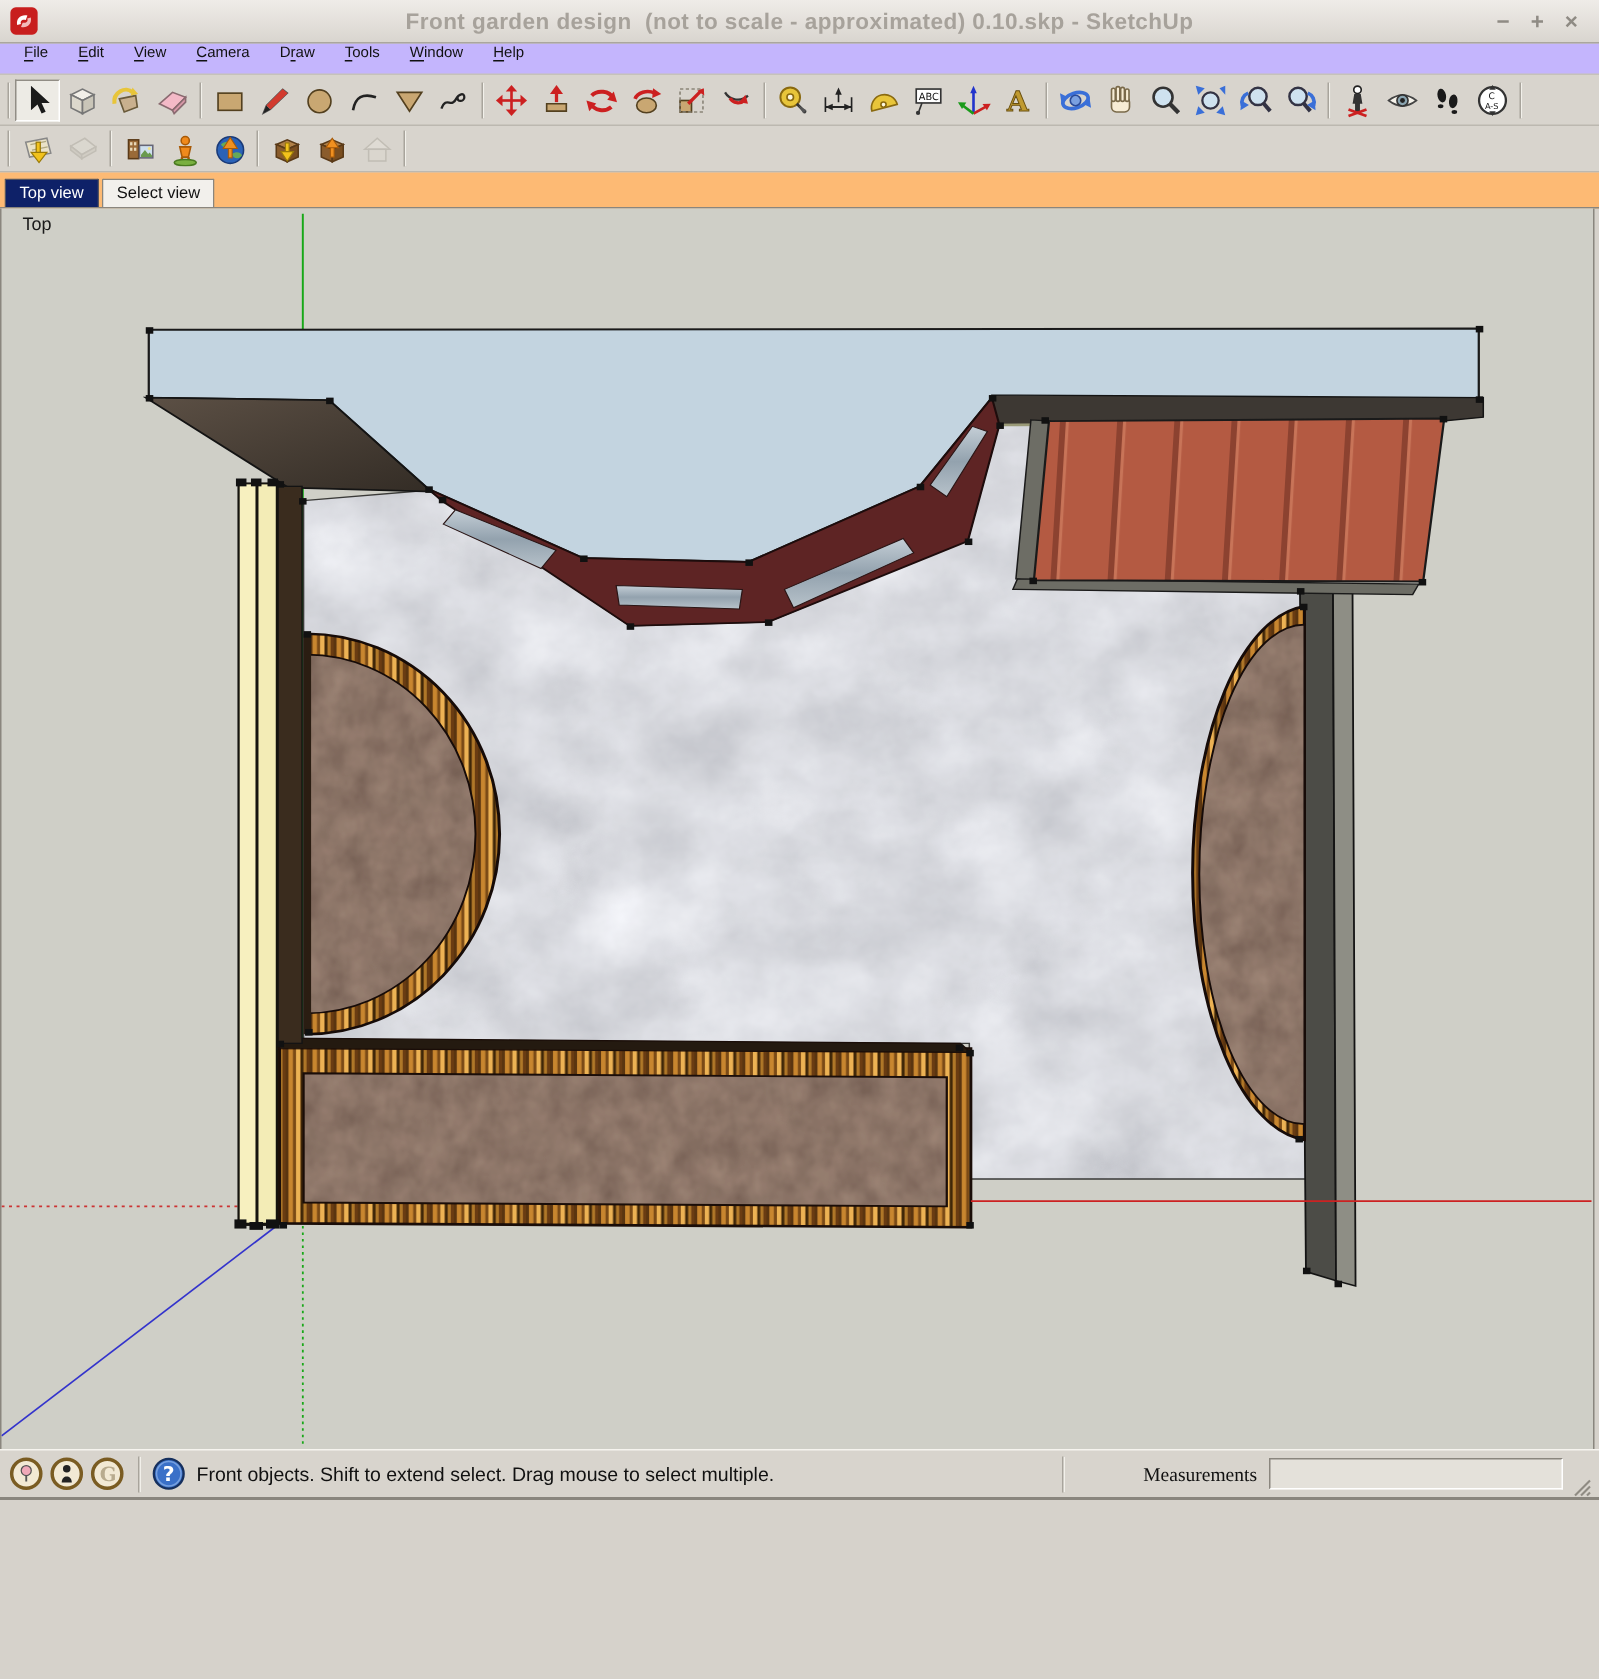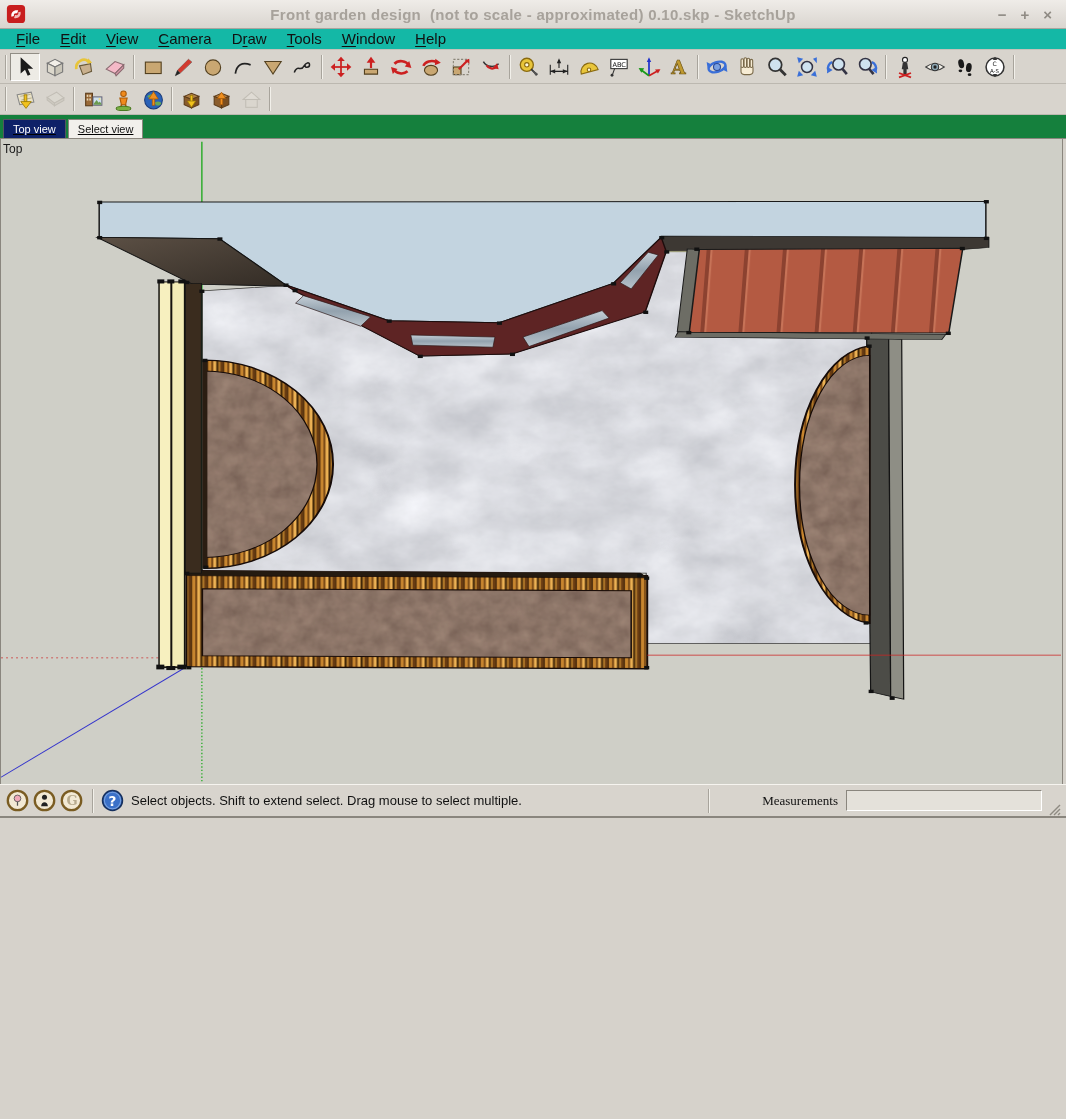--- a/index.html
+++ b/index.html
@@ -1,52 +1,52 @@
 <!DOCTYPE html>
 <html><head>
 <meta charset="utf-8">
 <style>
   html,body{margin:0;padding:0;}
   body{width:1066px;height:1119px;overflow:hidden;background:#d6d2cb;
        font-family:"Liberation Sans",sans-serif;-webkit-font-smoothing:antialiased;}
-  .window{width:1066px;height:818px;display:flex;flex-direction:column;
+  .window{width:1066px;height:1000px;display:flex;flex-direction:column;
           border-bottom:2px solid #8a867e;box-sizing:border-box;}
   
   .titlebar{height:28px;flex:0 0 28px;background:linear-gradient(#efece8,#d9d5cf);
             border-bottom:1px solid #aaa69e;display:flex;align-items:center;position:relative;}
   .logo{margin-left:6px;width:20px;height:20px;z-index:2;}
   .titletext{position:absolute;left:0;right:0;text-align:center;font-weight:bold;
              font-size:15px;color:#a7a29b;letter-spacing:.3px;white-space:pre;}
   .winbtns{margin-left:auto;z-index:2;display:flex;gap:14px;padding-right:14px;}
   .winbtn{color:#8f8b84;font-size:15px;font-weight:bold;line-height:1;cursor:default;}
   
-  .menubar{height:20px;flex:0 0 20px;background:#14b8a6;border-bottom:1px solid #c6c2ba;
-           display:flex;align-items:center;padding-left:6px;font-size:15px;color:#111;}
+  .menubar{height:20px;flex:0 0 20px;background:#c4b5fd;border-bottom:1px solid #c6c2ba;
+           display:flex;align-items:flex-start;padding-left:6px;font-size:10px;color:#111;}
   .menu-item{padding:1px 10px 2px;}
   .menu-item u{text-underline-offset:2px;}
   
   .toolbar{background:#d8d4cd;display:flex;align-items:center;border-bottom:1px solid #bcb8b0;}
   .toolbar.row1{height:33px;flex:0 0 33px;padding:0 2px;}
   .toolbar.row2{height:30px;flex:0 0 30px;padding:0 2px;}
   .tbtn{width:30px;height:28px;display:flex;align-items:center;justify-content:center;
         border:1px solid transparent;box-sizing:border-box;}
   .tbtn.active{background:#edebe5;border-color:#918d85 #ffffff #ffffff #918d85;}
   .tbtn.disabled{opacity:.55;}
   .tsep{width:1px;height:24px;background:#a8a49c;border-right:1px solid #f2f0ea;margin:0 3px;}
   
-  .tabbar{height:23px;flex:0 0 23px;background:#15803d;display:flex;align-items:flex-end;
-          padding-left:3px;border-bottom:1px solid #8a867e;text-decoration:underline;}
+  .tabbar{height:23px;flex:0 0 23px;background:#fdba74;display:flex;align-items:flex-end;
+          padding-left:3px;border-bottom:1px solid #8a867e;}
   .tab{font-size:11px;padding:3px 9px 3px;border:1px solid #8a867e;border-bottom:none;
        background:#f2f0ec;color:#111;margin-right:2px;border-radius:1px 1px 0 0;}
   .tab.active{background:#0e2168;color:#fff;border-color:#55555f;}
   
   .viewport{flex:1 1 auto;position:relative;background:#cfcfc7;
             border-left:1px solid #8a867e;border-right:1px solid #8a867e;margin-right:3px;}
   .viewport svg.scene{position:absolute;left:0;top:0;width:100%;height:100%;}
-  .viewlabel{position:absolute;left:2px;top:3px;font-size:12px;color:#1a1a1a;z-index:3;}
+  .viewlabel{position:absolute;left:14px;top:3px;font-size:12px;color:#1a1a1a;z-index:3;}
   
   .statusbar{height:31px;flex:0 0 31px;background:#d8d4cd;border-top:1px solid #f6f4ef;
              display:flex;align-items:center;padding:0 5px;font-size:13px;color:#111;}
   .sicon{width:25px;height:25px;display:flex;align-items:center;justify-content:center;margin-right:2px;}
   .ssep{width:1px;height:24px;background:#a8a49c;border-right:1px solid #f2f0ea;margin:0 6px;}
   .hint{margin-left:4px;white-space:nowrap;}
   .spacer{flex:1 1 auto;}
   .mlabel{margin:0 8px 0 46px;font-family:Liberation Serif, serif;}
   .minput{width:196px;height:21px;background:#e4e1da;border:1px solid;
           border-color:#8a867e #ffffff #ffffff #8a867e;box-sizing:border-box;
@@ -589,21 +589,21 @@
         </span>
       </span>
     <span class="ssep"></span>
     <span class="sicon">
       <svg viewBox="0 0 22 22" width="23" height="23">
         <circle cx="11" cy="11" r="9.5" fill="#3a70c8" stroke="#16305e" stroke-width="1.5"></circle>
         <circle cx="11" cy="11" r="7.8" fill="none" stroke="#9ec0ee" stroke-width="1" opacity="0.6"></circle>
         <text x="7.2" y="15.8" font-size="13" font-weight="bold" fill="#fff" font-family="DejaVu Sans">?</text>
       </svg>
     </span>
-    <span class="hint">Select objects. Shift to extend select. Drag mouse to select multiple.</span>
+    <span class="hint">Front objects. Shift to extend select. Drag mouse to select multiple.</span>
     <span class="spacer"></span>
     <span class="ssep"></span>
     <span class="mlabel">Measurements</span>
     <input class="minput" value="" style="">
     <svg class="grip" viewBox="0 0 14 14">
       <g stroke="#8f8b83" stroke-width="1.4">
         <line x1="13" y1="3" x2="3" y2="13"></line>
           <line x1="13" y1="7" x2="7" y2="13"></line>
           <line x1="13" y1="11" x2="11" y2="13"></line>
       </g>

